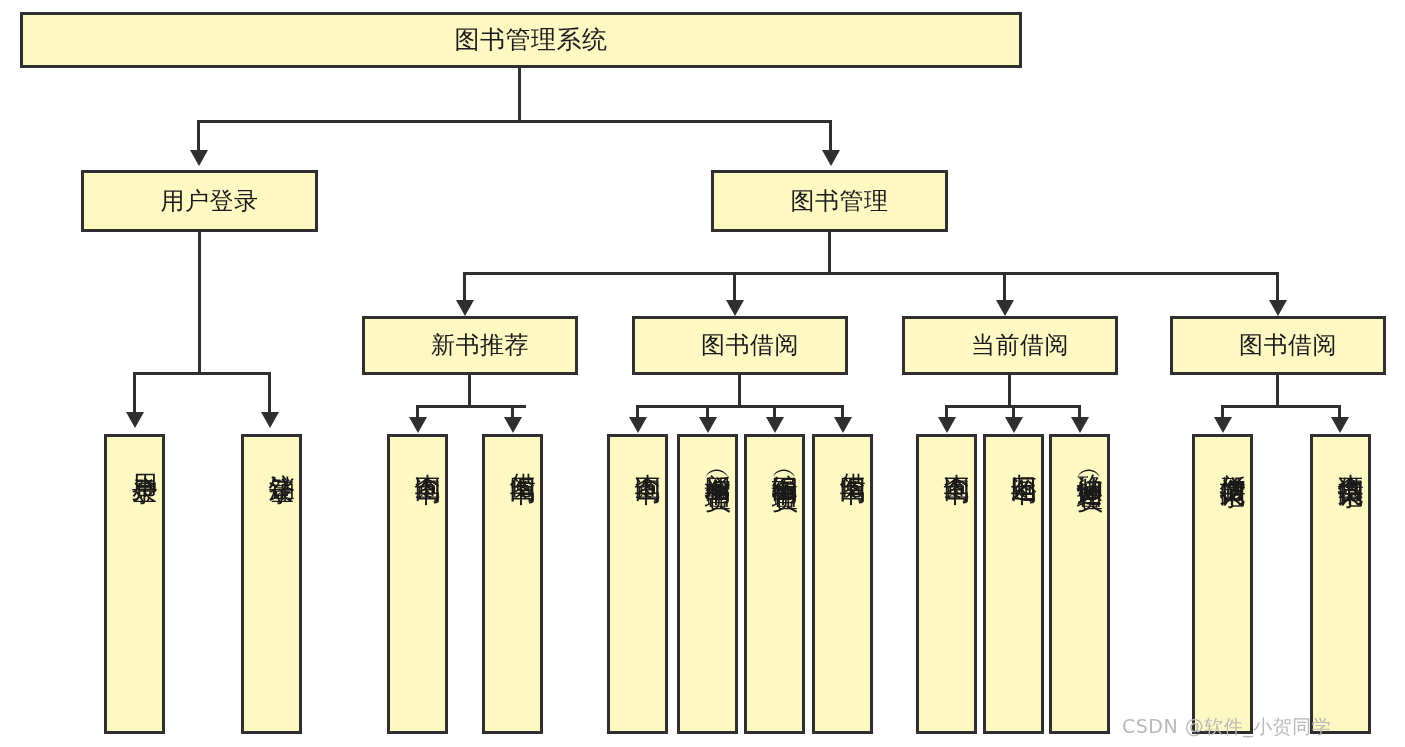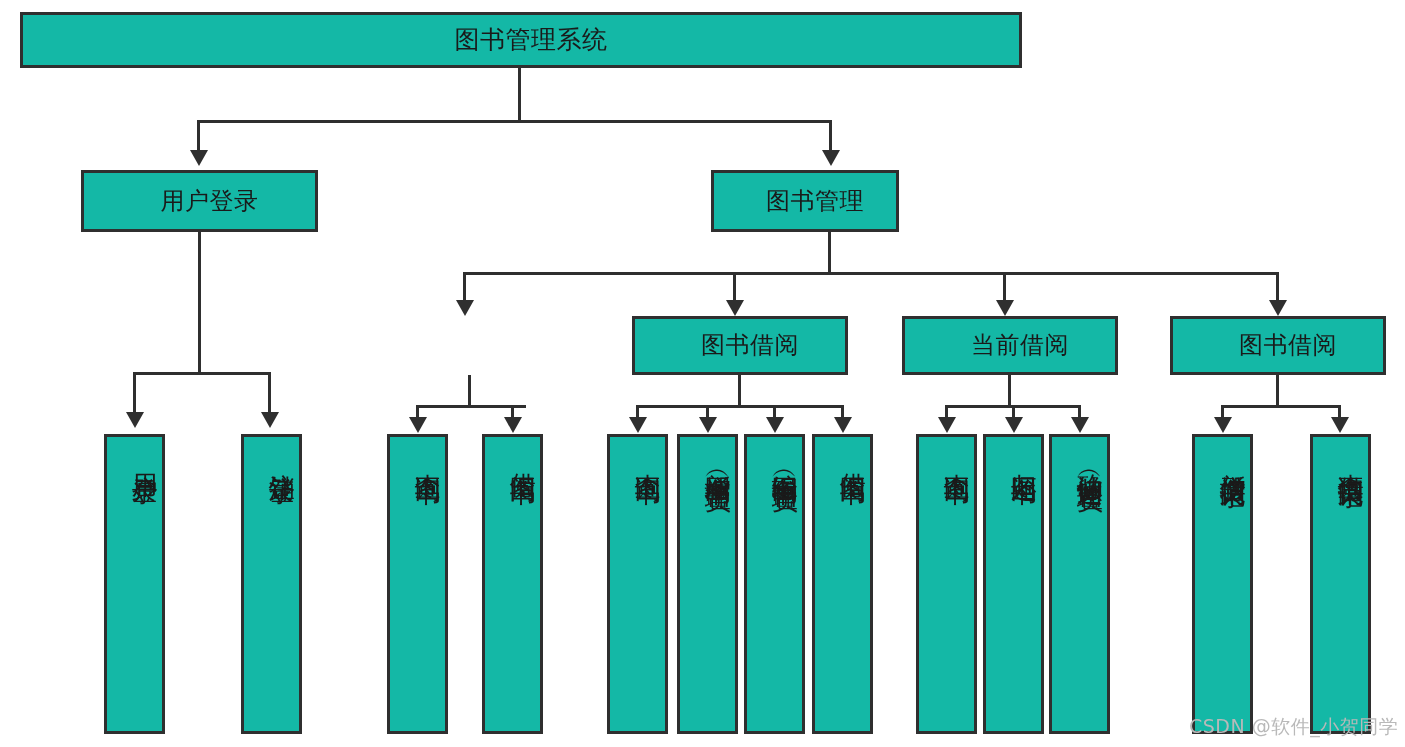--- a/index.html
+++ b/index.html
@@ -13,21 +13,21 @@
   #canvas {
     position: relative;
     width: 1405px;
     height: 747px;
     background: #ffffff;
     overflow: hidden;
   }
   .node {
     position: absolute;
     box-sizing: border-box;
-    background: #14b8a6;
+    background: #fef9c3;
     border: 3px solid #2f2f2f;
     display: flex;
     align-items: center;
     justify-content: center;
     color: #1a1a1a;
     padding-left: 20px;
   }
   .node-label {
     display: block;
     text-align: center;
@@ -89,21 +89,21 @@
 
   <div class="edge" style="left:197px; top:120px; width:3px; height:30px;"></div>
   <div class="arrow" style="left:190px; top:150px;"></div>
 
   <div class="edge" style="left:829px; top:120px; width:3px; height:30px;"></div>
   <div class="arrow" style="left:822px; top:150px;"></div>
 
   <div class="node h" style="left:81px; top:170px; width:237px; height:62px;">
     <span class="node-label">用户登录</span>
   </div>
-  <div class="node h" style="left:711px; top:170px; width:188px; height:62px;">
+  <div class="node h" style="left:711px; top:170px; width:237px; height:62px;">
     <span class="node-label">图书管理</span>
   </div>
 
   <div class="edge" style="left:198px; top:232px; width:3px; height:142px;"></div>
   <div class="edge" style="left:133px; top:372px; width:137px; height:3px;"></div>
   <div class="edge" style="left:133px; top:372px; width:3px; height:40px;"></div>
   <div class="arrow" style="left:126px; top:412px;"></div>
   <div class="edge" style="left:268px; top:372px; width:3px; height:40px;"></div>
   <div class="arrow" style="left:261px; top:412px;"></div>
 
@@ -111,20 +111,23 @@
   <div class="edge" style="left:463px; top:272px; width:816px; height:3px;"></div>
   <div class="edge" style="left:463px; top:272px; width:3px; height:28px;"></div>
   <div class="arrow" style="left:456px; top:300px;"></div>
   <div class="edge" style="left:733px; top:272px; width:3px; height:28px;"></div>
   <div class="arrow" style="left:726px; top:300px;"></div>
   <div class="edge" style="left:1003px; top:272px; width:3px; height:28px;"></div>
   <div class="arrow" style="left:996px; top:300px;"></div>
   <div class="edge" style="left:1276px; top:272px; width:3px; height:28px;"></div>
   <div class="arrow" style="left:1269px; top:300px;"></div>
 
+  <div class="node h" style="left:362px; top:316px; width:216px; height:59px;">
+    <span class="node-label">新书推荐</span>
+  </div>
   <div class="node h" style="left:902px; top:316px; width:216px; height:59px;">
     <span class="node-label">当前借阅</span>
   </div>
   <div class="node h" style="left:632px; top:316px; width:216px; height:59px;">
     <span class="node-label">图书借阅</span>
   </div>
   <div class="node h" style="left:1170px; top:316px; width:216px; height:59px;">
     <span class="node-label">图书借阅</span>
   </div>
 
@@ -199,15 +202,15 @@
     <span class="node-label">确认归还（管理员）</span>
   </div>
 
   <div class="node v" style="left:1192px; top:434px; width:61px; height:300px;">
     <span class="node-label">新增借阅记录</span>
   </div>
   <div class="node v" style="left:1310px; top:434px; width:61px; height:300px;">
     <span class="node-label">查询借阅记录</span>
   </div>
 
-  <div class="watermark" style="left:1189px; top:714px;">CSDN @软件_小贺同学</div>
+  <div class="watermark" style="left:1122px; top:714px;">CSDN @软件_小贺同学</div>
 
 </div>
 
 </body></html>

